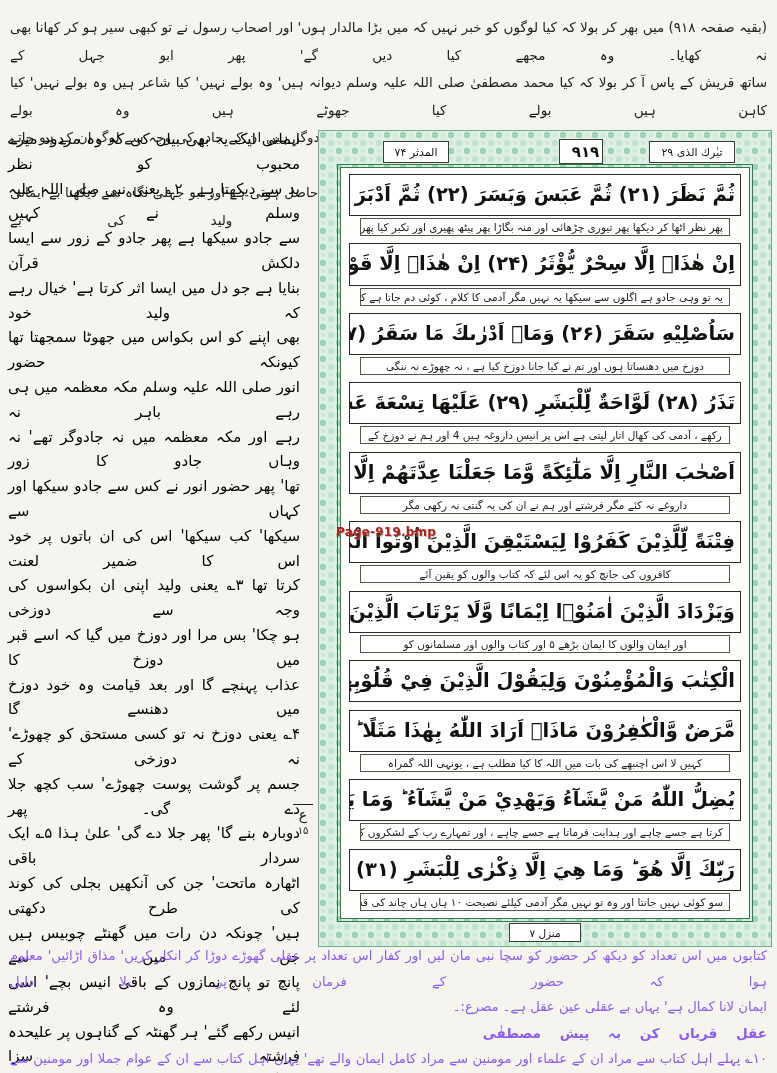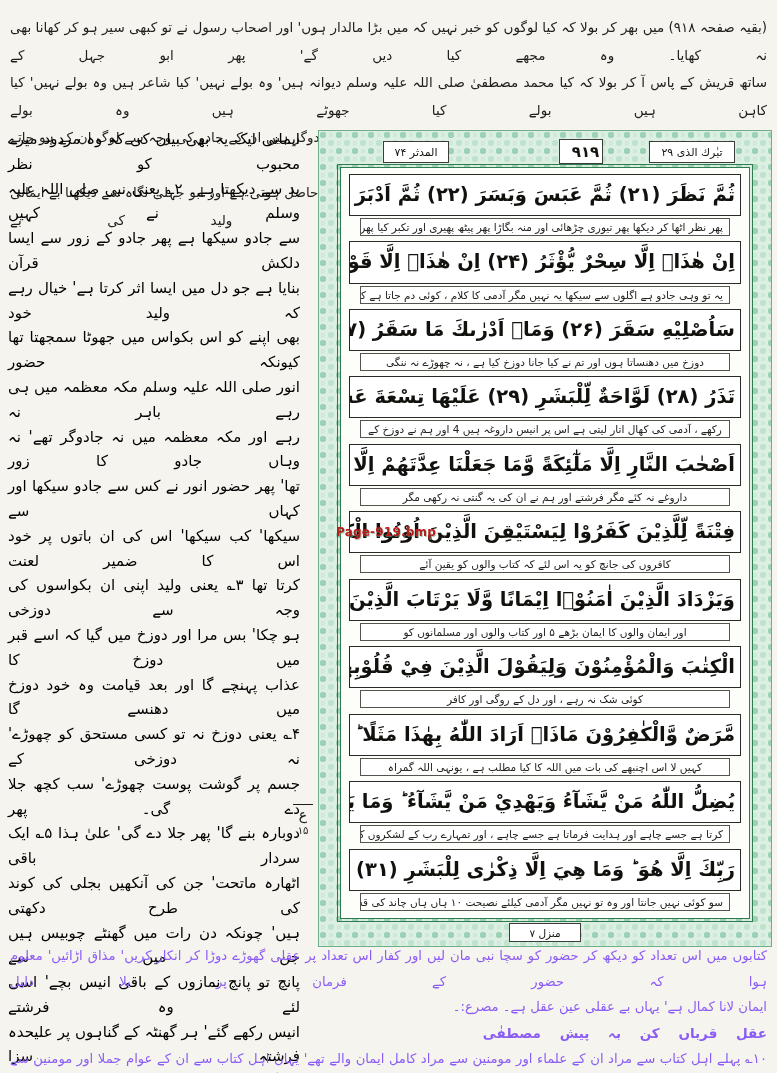--- a/index.html
+++ b/index.html
@@ -149,21 +149,20 @@
       <div class="verse-unit">
       <div class="arabic-line">فِتْنَةً لِّلَّذِيْنَ كَفَرُوْا لِيَسْتَيْقِنَ الَّذِيْنَ اُوْتُوا الْكِتٰبَ</div>
       <div class="urdu-line">کافروں کی جانچ کو یہ اس لئے کہ کتاب والوں کو یقین آئے</div>
     </div>
       <div class="verse-unit">
       <div class="arabic-line">وَيَزْدَادَ الَّذِيْنَ اٰمَنُوْۤا اِيْمَانًا وَّلَا يَرْتَابَ الَّذِيْنَ اُوْتُوا</div>
       <div class="urdu-line">اور ایمان والوں کا ایمان بڑھے ۵ اور کتاب والوں اور مسلمانوں کو</div>
     </div>
       <div class="verse-unit">
       <div class="arabic-line">الْكِتٰبَ وَالْمُؤْمِنُوْنَ وَلِيَقُوْلَ الَّذِيْنَ فِيْ قُلُوْبِهِمْ</div>
-      <div class="urdu-line">کوئی شک نہ رہے ، اور دل کے روگی اور کافر</div>
     </div>
       <div class="verse-unit">
       <div class="arabic-line">مَّرَضٌ وَّالْكٰفِرُوْنَ مَاذَاۤ اَرَادَ اللّٰهُ بِهٰذَا مَثَلًا ؕ كَذٰلِكَ</div>
       <div class="urdu-line">کہیں لا اس اچنبھے کی بات میں اللہ کا کیا مطلب ہے ، یونہی اللہ گمراہ</div>
     </div>
       <div class="verse-unit">
       <div class="arabic-line">يُضِلُّ اللّٰهُ مَنْ يَّشَآءُ وَيَهْدِيْ مَنْ يَّشَآءُ ؕ وَمَا يَعْلَمُ جُنُوْدَ</div>
       <div class="urdu-line">کرتا ہے جسے چاہے اور ہدایت فرماتا ہے جسے چاہے ، اور تمہارے رب کے لشکروں کو اس کے</div>
     </div>
       <div class="verse-unit">

